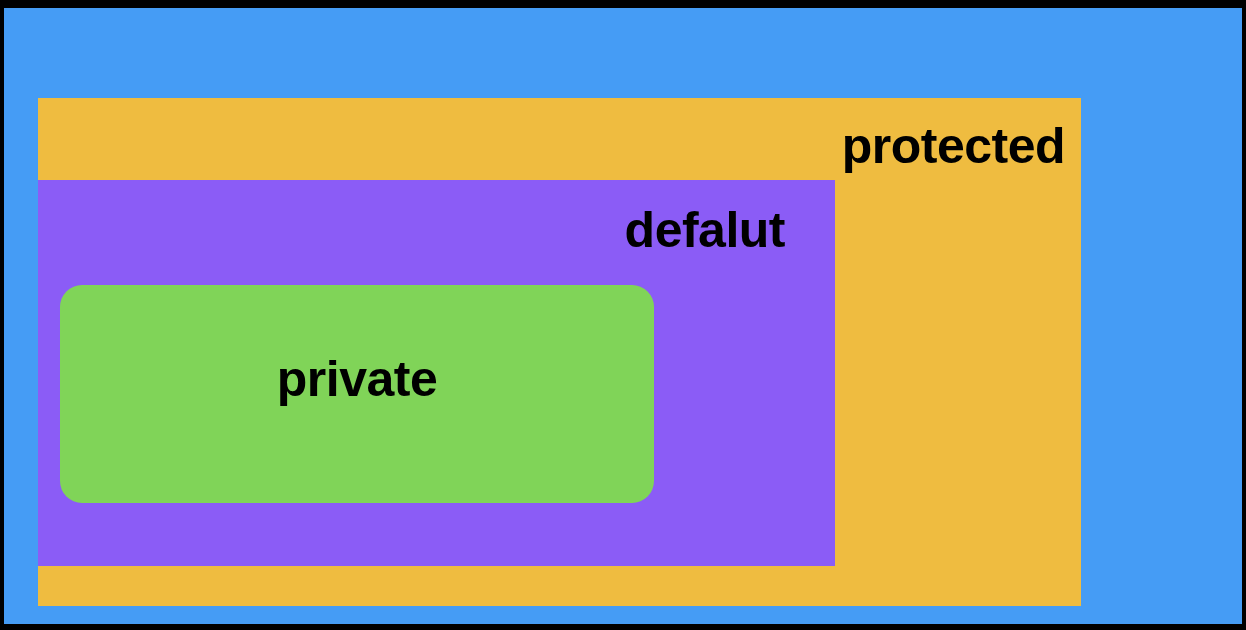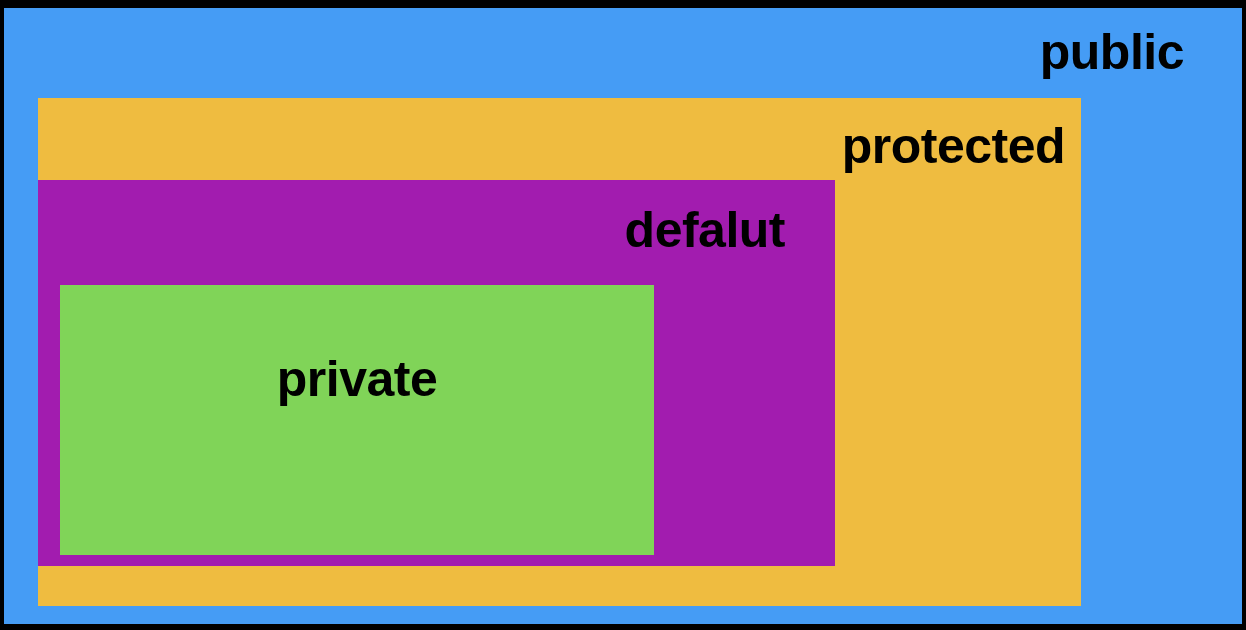--- a/index.html
+++ b/index.html
@@ -49,21 +49,22 @@
     top: 82px;
     width: 797px;
     height: 386px;
   }
 
   #box-private {
     
     left: 22px;
     top: 105px;
     width: 594px;
-    height: 270px;
+    height: 218px;
+    border-radius: 22px;
   }
 
   
   .scope-label {
     position: absolute;
     color: #000000;
     font-family: "Liberation Sans", sans-serif;
     font-weight: bold;
     line-height: 1;
     white-space: nowrap;
@@ -96,27 +97,26 @@
     font-size: 50px;
   }
 </style>
 </head>
 <body>
 
 <div id="diagram-canvas" style="background: rgb(0, 0, 0);">
 
   <div class="scope-box" id="box-public" style="background: rgb(69, 156, 245);">
 
-    <span class="scope-label" id="label-public">public</span>
 
     <div class="scope-box" id="box-protected" style="background: rgb(239, 188, 64);">
 
       <span class="scope-label" id="label-protected">protected</span>
 
-      <div class="scope-box" id="box-default" style="background: #a21caf; padding-left: 44px;">
+      <div class="scope-box" id="box-default" style="background: #8b5cf6; padding-left: 44px;">
 
         <span class="scope-label" id="label-default">defalut</span>
 
         <div class="scope-box" id="box-private" style="background: rgb(128, 212, 88);">
 
           <span class="scope-label" id="label-private">private</span>
 
         </div>
       </div>
     </div>

